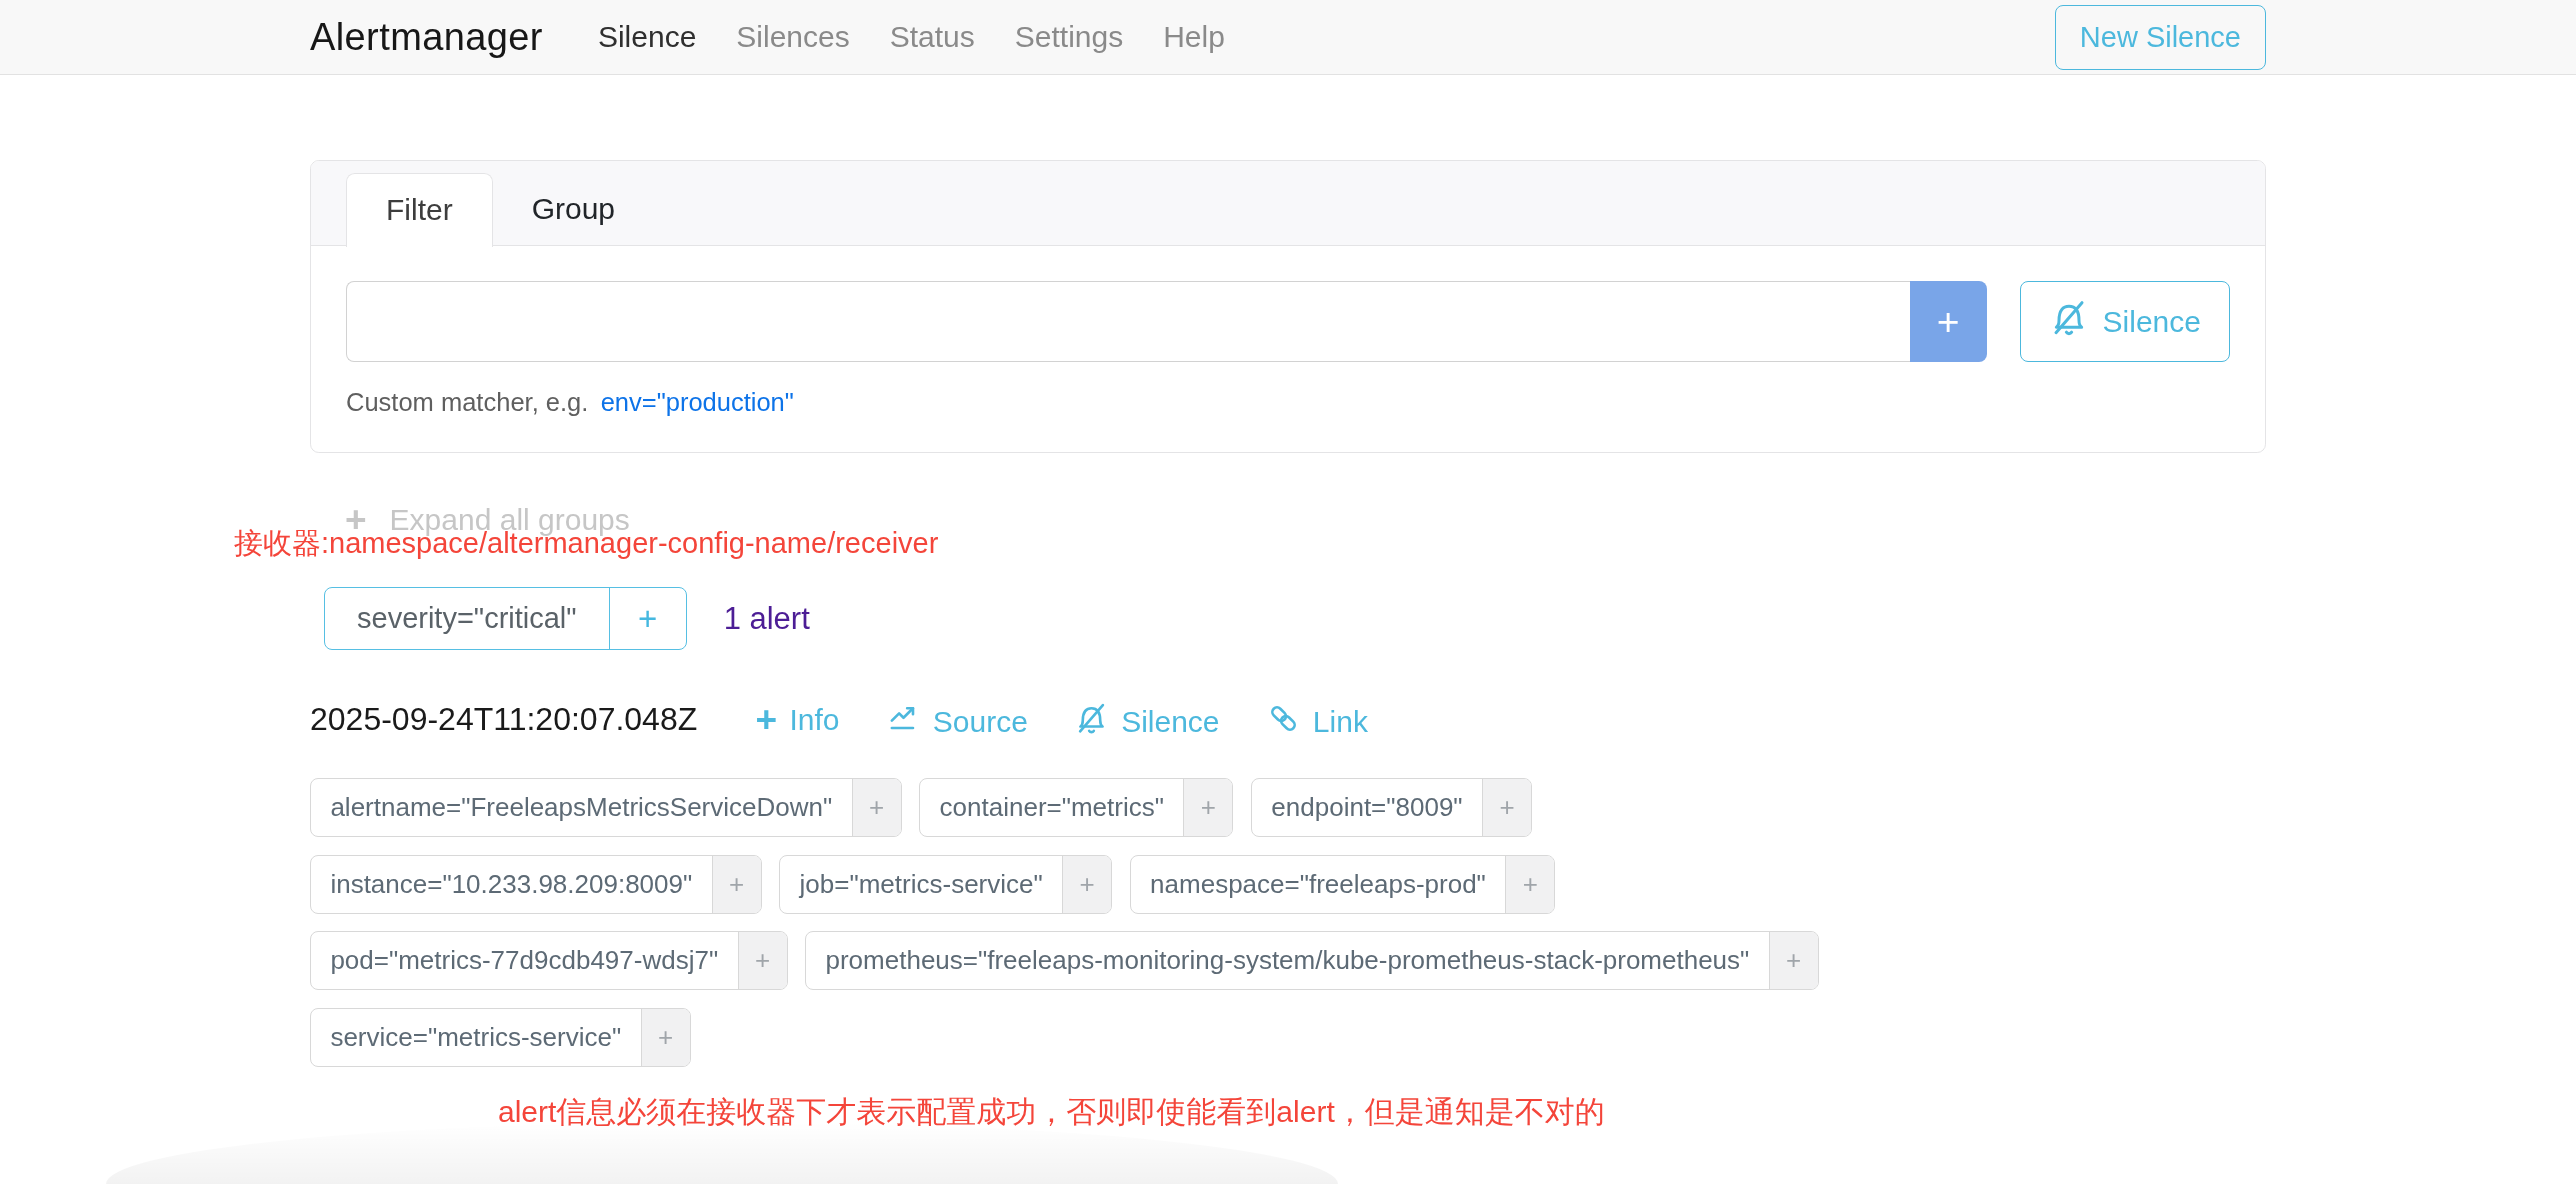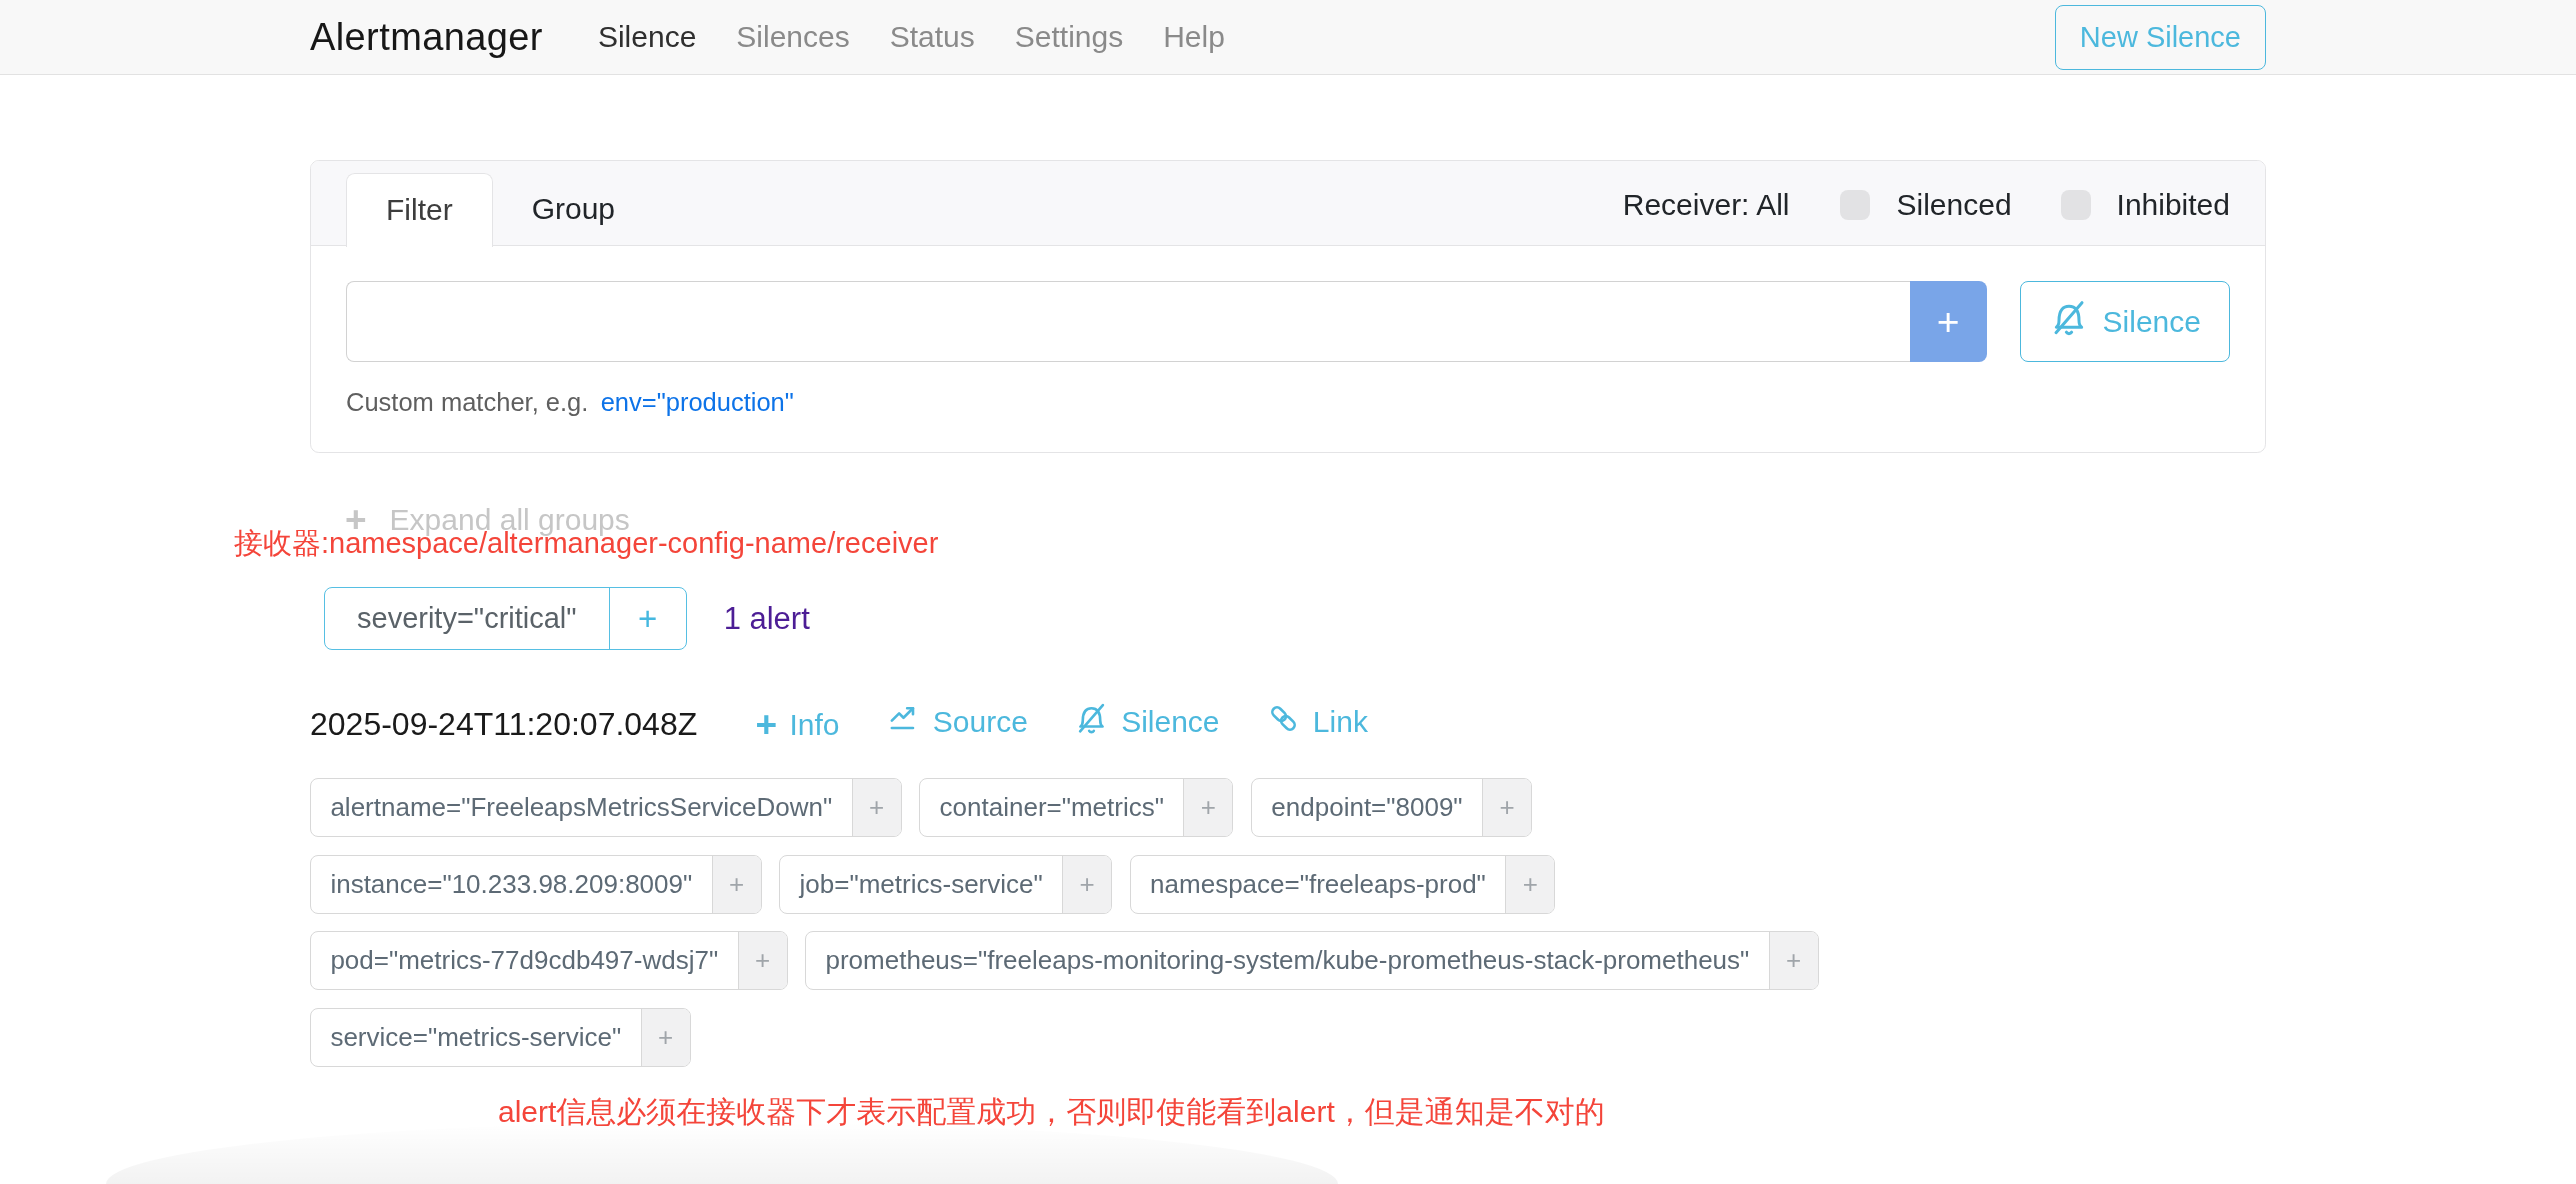--- a/index.html
+++ b/index.html
@@ -181,21 +181,21 @@
     color: #45b8e0;
     font-size: 33px;
     cursor: pointer;
   }
   .alert-count { margin-left: 37px; font-size: 31px; color: #4c1d95; }
   
   .alert-meta-row {
     margin-top: 51px;
     margin-left: 0;
     display: flex;
-    align-items: flex-end;
+    align-items: flex-start;
     gap: 46px;
   }
   .alert-ts { font-size: 32px; color: #1a1a1a; margin-right: 12.3px; }
   .action-link {
     display: flex;
     align-items: center;
     gap: 12.3px;
     color: #4cb8dd;
     font-size: 30px;
     cursor: pointer;
@@ -261,27 +261,20 @@
   </div>
   <button class="btn-new-silence">New Silence</button>
 </div>
 
 <div class="content">
 
   <div class="filter-card">
     <div class="filter-card-header">
       <div class="tab active">Filter</div>
       <div class="tab">Group</div>
-      <div class="header-right">
-        <span class="receiver-all">Receiver: All</span>
-        <span class="checkbox"></span>
-        <span class="checkbox-label">Silenced</span>
-        <span class="checkbox"></span>
-        <span class="checkbox-label" style="margin-right:0">Inhibited</span>
-      </div>
     </div>
     <div class="filter-card-body">
       <div class="matcher-row">
         <input class="matcher-input" type="text" value="" style="">
         <button class="btn-add-matcher">+</button>
         <button class="btn-silence">
           <span>
             <svg class="icon-svg-lg" viewBox="0 0 24 24">
               <path d="M18 13.5c0-6.5-2.6-8.5-6-8.5s-6 2-6 8.5c0 3-1.6 4-1.6 4h15.2s-1.6-1-1.6-4"></path>
               <path d="M10.4 20.5a1.9 1.9 0 0 0 3.2 0"></path>

